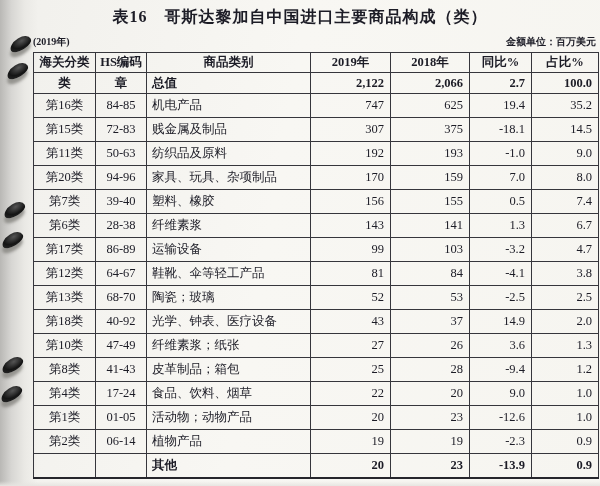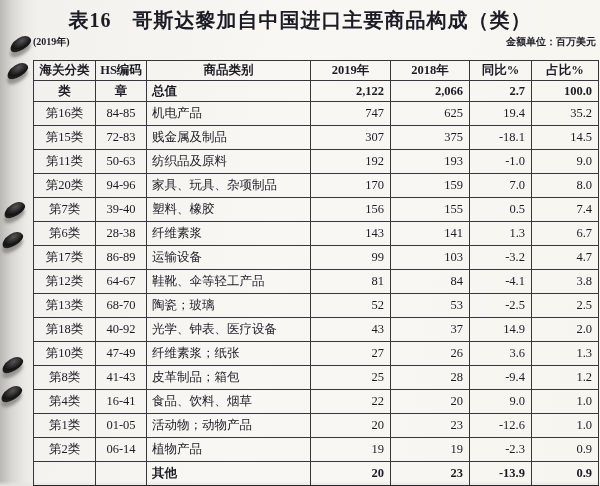--- a/index.html
+++ b/index.html
@@ -20,34 +20,34 @@
   }
   .mark {
     position:absolute; width:23px; height:12px;
     background:radial-gradient(ellipse at 62% 32%,#555 0%,#141414 55%,#303030 100%);
     border-radius:55% 45% 50% 50% / 62% 62% 45% 45%;
     transform:rotate(-32deg);
     box-shadow:-3px 4px 3px rgba(138,136,132,0.85);
   }
   .title {
     position:absolute; top:7px; left:0; right:0;
-    text-align:center; font-size:20px; font-weight:bold; letter-spacing:1px;
+    text-align:center; font-size:16px; font-weight:bold; letter-spacing:1px;
   }
   .meta {
     position:absolute; top:35px; left:33px; right:4px;
     display:flex; justify-content:space-between;
     font-size:10px; font-weight:bold;
   }
   table {
     position:absolute; top:52px; left:33px; width:565px;
     border-collapse:collapse; table-layout:fixed;
     font-size:12.5px;
   }
   th,td { border:1px solid #36363c; overflow:hidden; white-space:nowrap; }
-  table { border:1.5px solid #2c2c32; border-bottom:2px solid #26262c;margin-top:8px; }
+  table { border:1.5px solid #2c2c32; border-bottom:2px solid #26262c; }
   thead th { height:19px; font-weight:bold; text-align:center; padding:1px 2px; }
   tbody td { height:24px; padding:1px 2px; }
   tr.total-row td, tr.other-row td { font-weight:bold; }
   tr.total-row td { height:21px; }
   td.c { text-align:center; }
   td.n { text-align:right; padding-right:6px; }
   td.name { text-align:left; padding-left:5px; }
   tr.total-row td.name, tr.other-row td.name { }
 </style>
 </head>
@@ -204,21 +204,21 @@
       <td class="c">第8类</td>
       <td class="c">41-43</td>
       <td class="name">皮革制品；箱包</td>
       <td class="n">25</td>
       <td class="n">28</td>
       <td class="n">-9.4</td>
       <td class="n">1.2</td>
     </tr>
     <tr>
       <td class="c">第4类</td>
-      <td class="c">16-41</td>
+      <td class="c">17-24</td>
       <td class="name">食品、饮料、烟草</td>
       <td class="n">22</td>
       <td class="n">20</td>
       <td class="n">9.0</td>
       <td class="n">1.0</td>
     </tr>
     <tr>
       <td class="c">第1类</td>
       <td class="c">01-05</td>
       <td class="name">活动物；动物产品</td>

